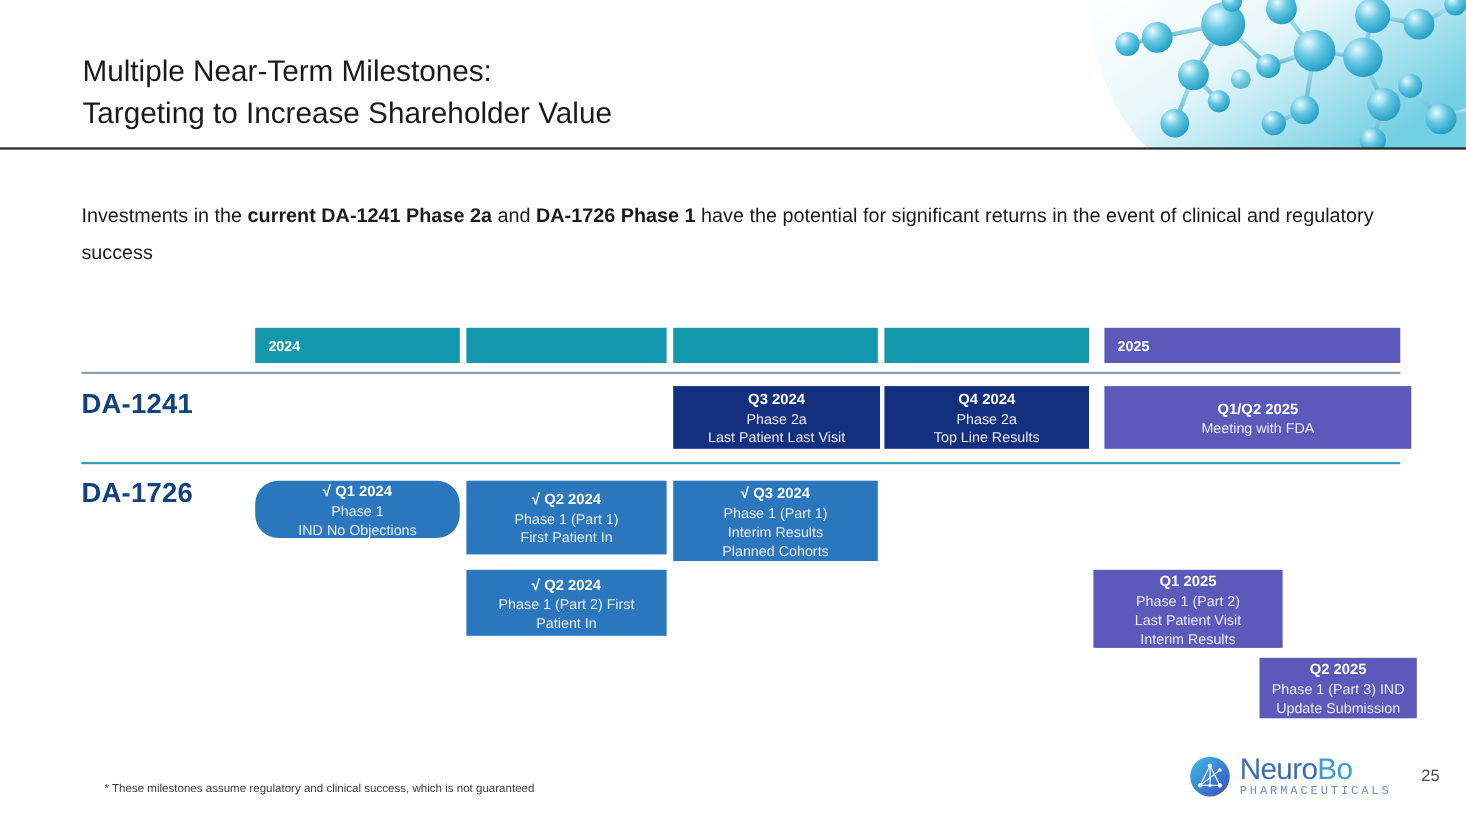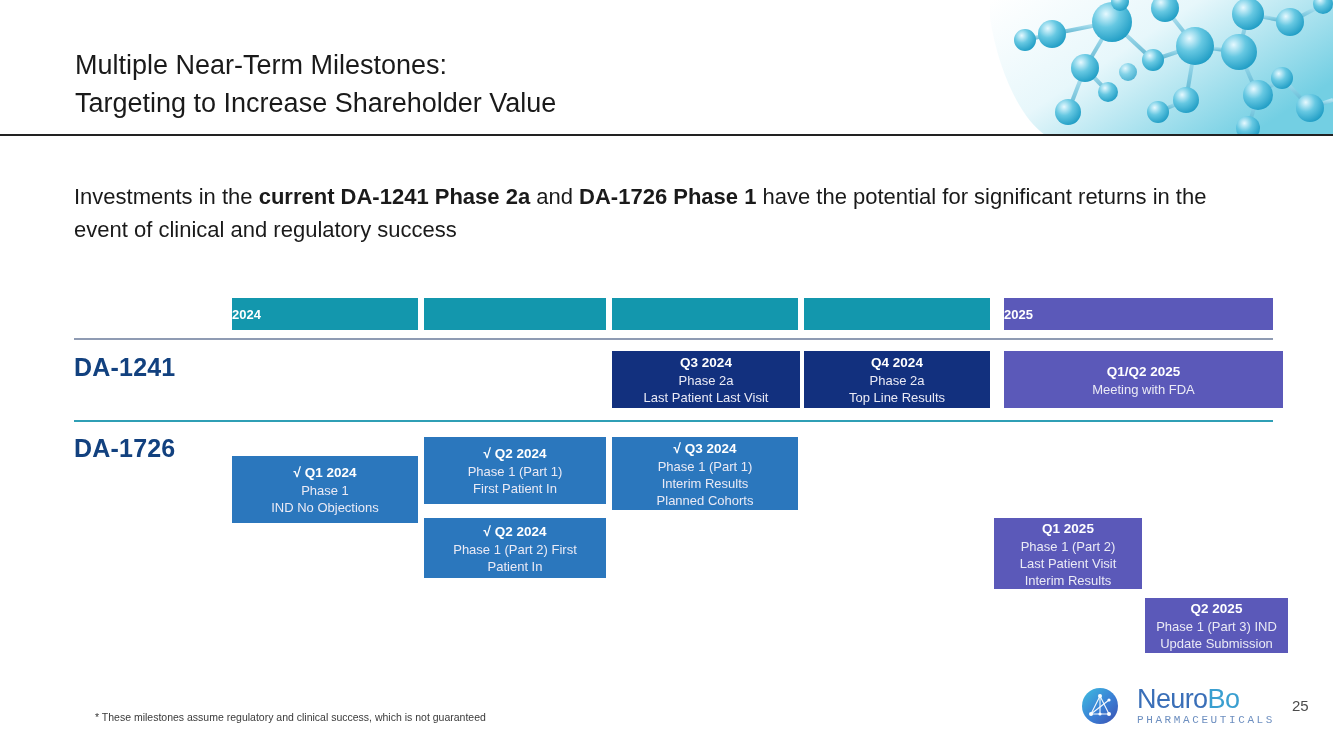--- a/index.html
+++ b/index.html
@@ -37,38 +37,39 @@
     left: 0; top: 134px;
     width: 1333px; height: 2px;
     background: #222222;
   }
 
   
   #lead-paragraph {
     position: absolute;
     left: 74px; top: 180px;
     width: 1180px;
-    font-size: 22px;
+    font-size: 18px;
     line-height: 33px;
     color: #1a1a1a;
   }
   #lead-paragraph b { font-weight: bold; }
 
   
   #timeline { position: absolute; left: 0; top: 0; width: 1333px; height: 749px; }
 
   .year-seg {
     position: absolute;
     top: 298px;
     height: 32px;
     color: #ffffff;
     font-size: 13px;
     font-weight: bold;
     display: flex;
     align-items: center;
+    padding-left: 12px;
     box-sizing: border-box;
   }
   .year-seg.teal   { background: #1397ad; }
   .year-seg.purple { background: #5b59b9; }
 
   .rule-gray {
     position: absolute;
     left: 74px; top: 338px;
     width: 1199px; height: 2px;
     background: #8f9bb3;
@@ -130,21 +131,21 @@
     display: flex;
     align-items: center;
   }
   #logo-mark {
     width: 36px; height: 36px;
     border-radius: 50%;
     background: linear-gradient(135deg, #3fbfe0 0%, #3a7fd5 55%, #3c4fb0 100%);
     position: relative;
     flex: none;
   }
-  #logo-wordmark { margin-left: 19px; line-height: 1; }
+  #logo-wordmark { margin-left: 9px; line-height: 1; }
   #logo-name {
     font-size: 27px;
     color: #3a6fb8;
     letter-spacing: -0.6px;
     font-weight: 400;
   }
   #logo-name .accent { color: #3a9fd0; }
   #logo-sub {
     font-size: 11px;
     color: #6d8fc0;
@@ -266,42 +267,42 @@
       </div>
       <div class="milestone ms-navy" style="left: 804px; top: 351px; width: 186px; height: 57px;">
         <div class="ms-title">Q4 2024</div>
         <div class="ms-line">Phase 2a</div>
         <div class="ms-line">Top Line Results</div>
       </div>
       <div class="milestone ms-purple" style="left: 994px; top: 351px; width: 279px; height: 57px; margin-left: 10px;">
         <div class="ms-title">Q1/Q2 2025</div>
         <div class="ms-line">Meeting with FDA</div>
       </div>
-      <div class="milestone ms-blue" style="left: 232px; top: 456px; width: 186px; height: 67px;">
+      <div class="milestone ms-blue" style="left: 232px; top: 437px; width: 186px; height: 52px; border-radius: 21px;">
         <div class="ms-title">√ Q1 2024</div>
         <div class="ms-line">Phase 1</div>
         <div class="ms-line">IND No Objections</div>
       </div>
       <div class="milestone ms-blue" style="left: 424px; top: 437px; width: 182px; height: 67px;">
         <div class="ms-title">√ Q2 2024</div>
         <div class="ms-line">Phase 1 (Part 1)</div>
         <div class="ms-line">First Patient In</div>
       </div>
       <div class="milestone ms-blue" style="left: 612px; top: 437px; width: 186px; height: 73px;">
         <div class="ms-title">√ Q3 2024</div>
         <div class="ms-line">Phase 1 (Part 1)</div>
         <div class="ms-line">Interim Results</div>
         <div class="ms-line">Planned Cohorts</div>
       </div>
       <div class="milestone ms-blue" style="left: 424px; top: 518px; width: 182px; height: 60px;">
         <div class="ms-title">√ Q2 2024</div>
         <div class="ms-line">Phase 1 (Part 2) First</div>
         <div class="ms-line">Patient In</div>
       </div>
-      <div class="milestone ms-purple" style="left: 994px; top: 518px; width: 148px; height: 71px;">
+      <div class="milestone ms-purple" style="left: 994px; top: 518px; width: 172px; height: 71px;">
         <div class="ms-title">Q1 2025</div>
         <div class="ms-line">Phase 1 (Part 2)</div>
         <div class="ms-line">Last Patient Visit</div>
         <div class="ms-line">Interim Results</div>
       </div>
       <div class="milestone ms-purple" style="left: 1145px; top: 598px; width: 143px; height: 55px;">
         <div class="ms-title">Q2 2025</div>
         <div class="ms-line">Phase 1 (Part 3) IND</div>
         <div class="ms-line">Update Submission</div>
       </div>

